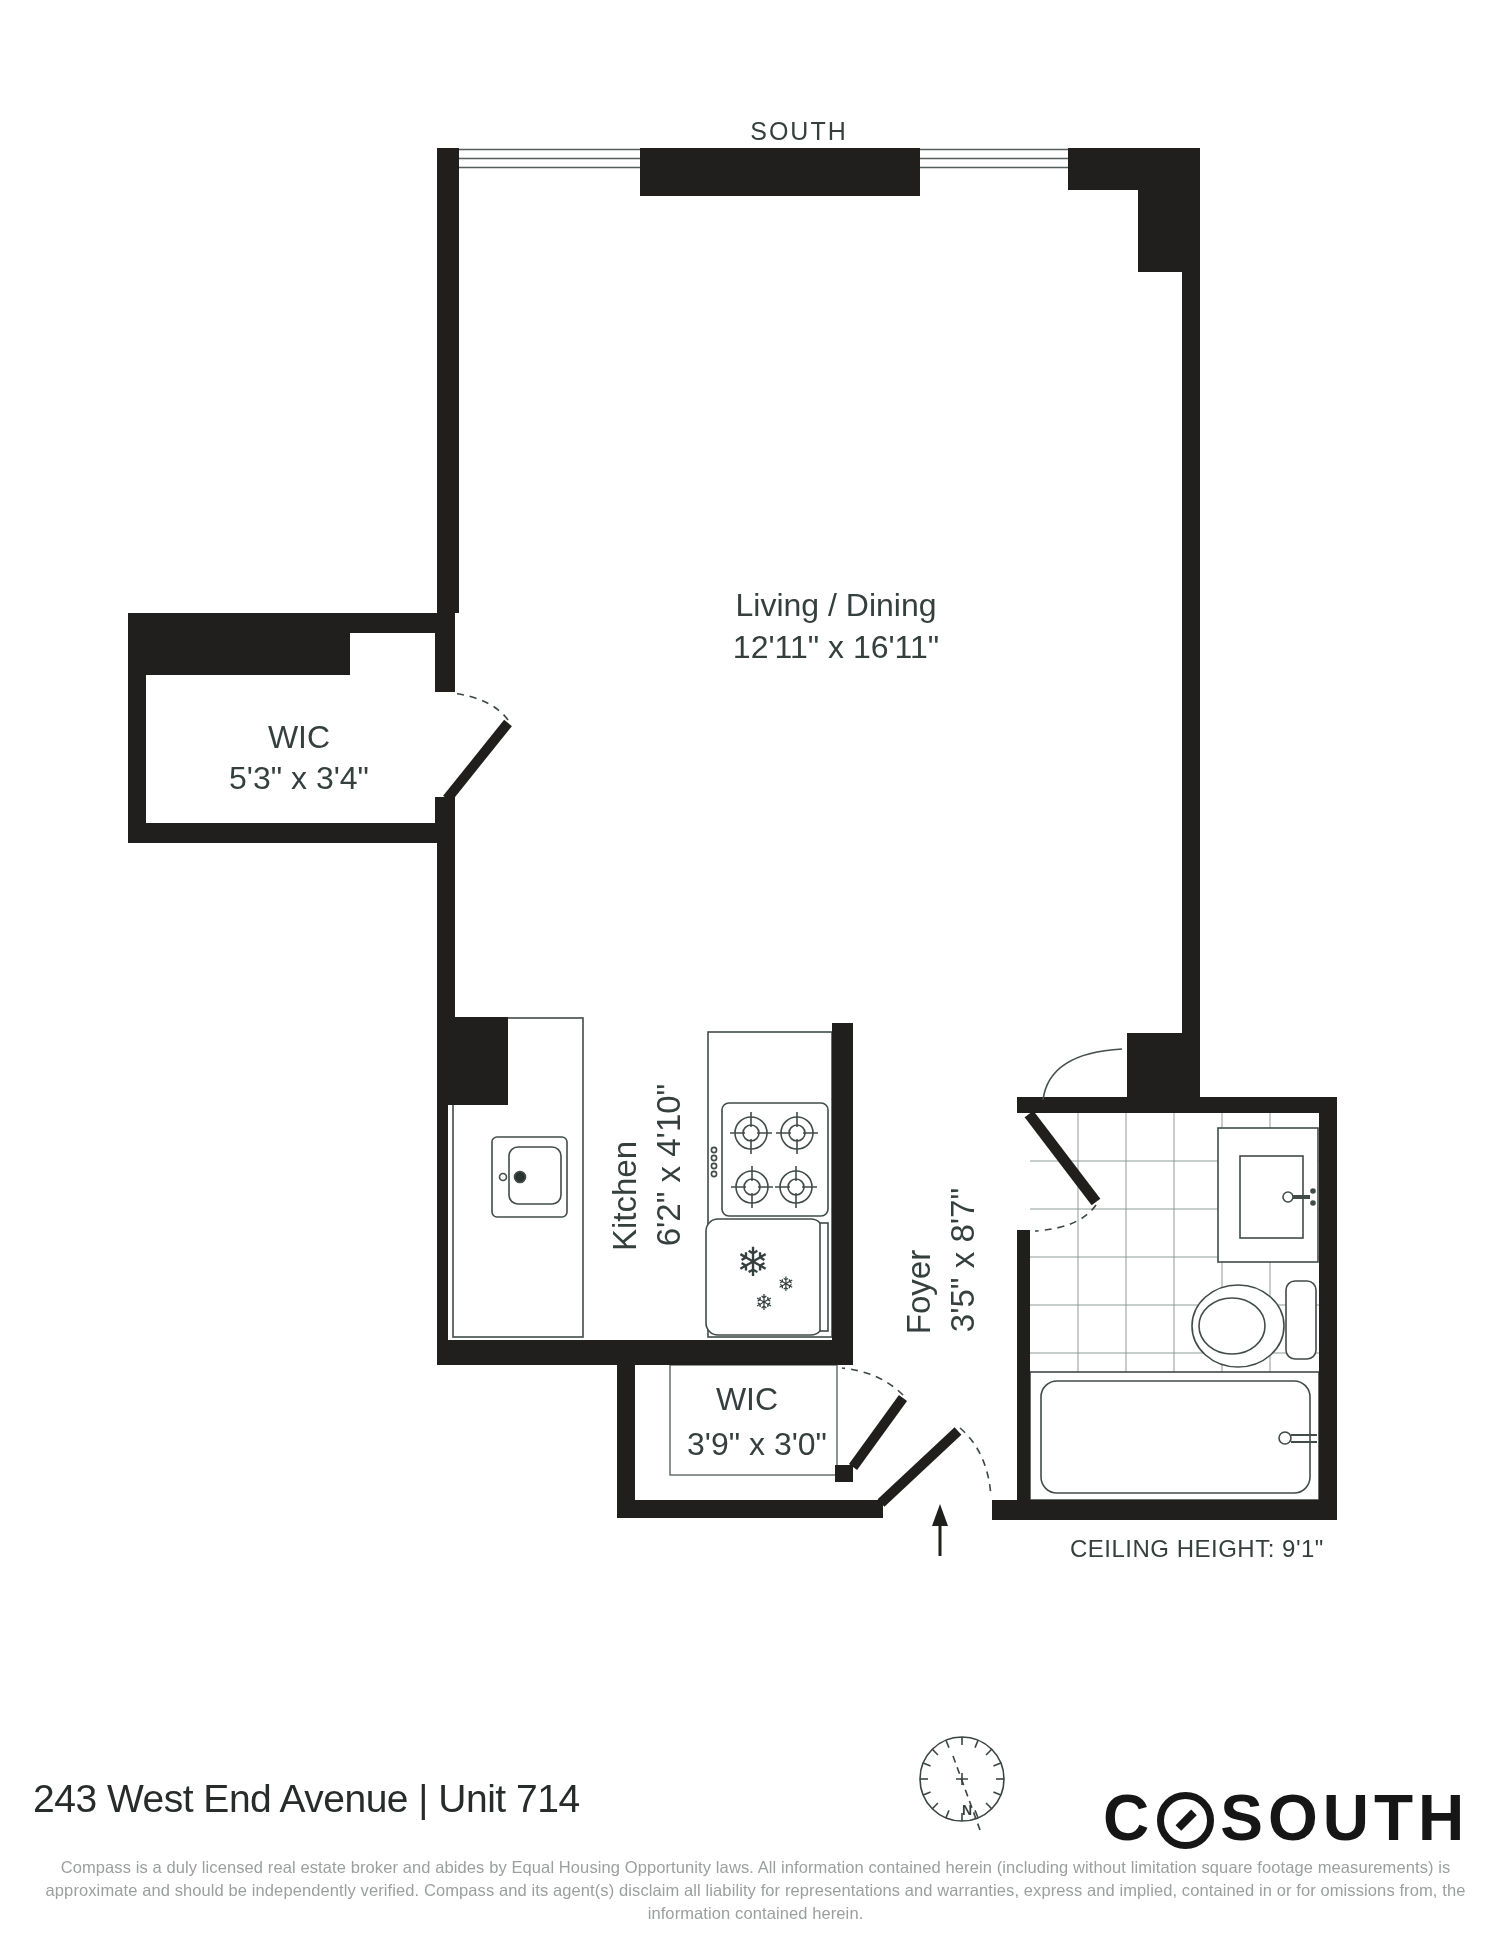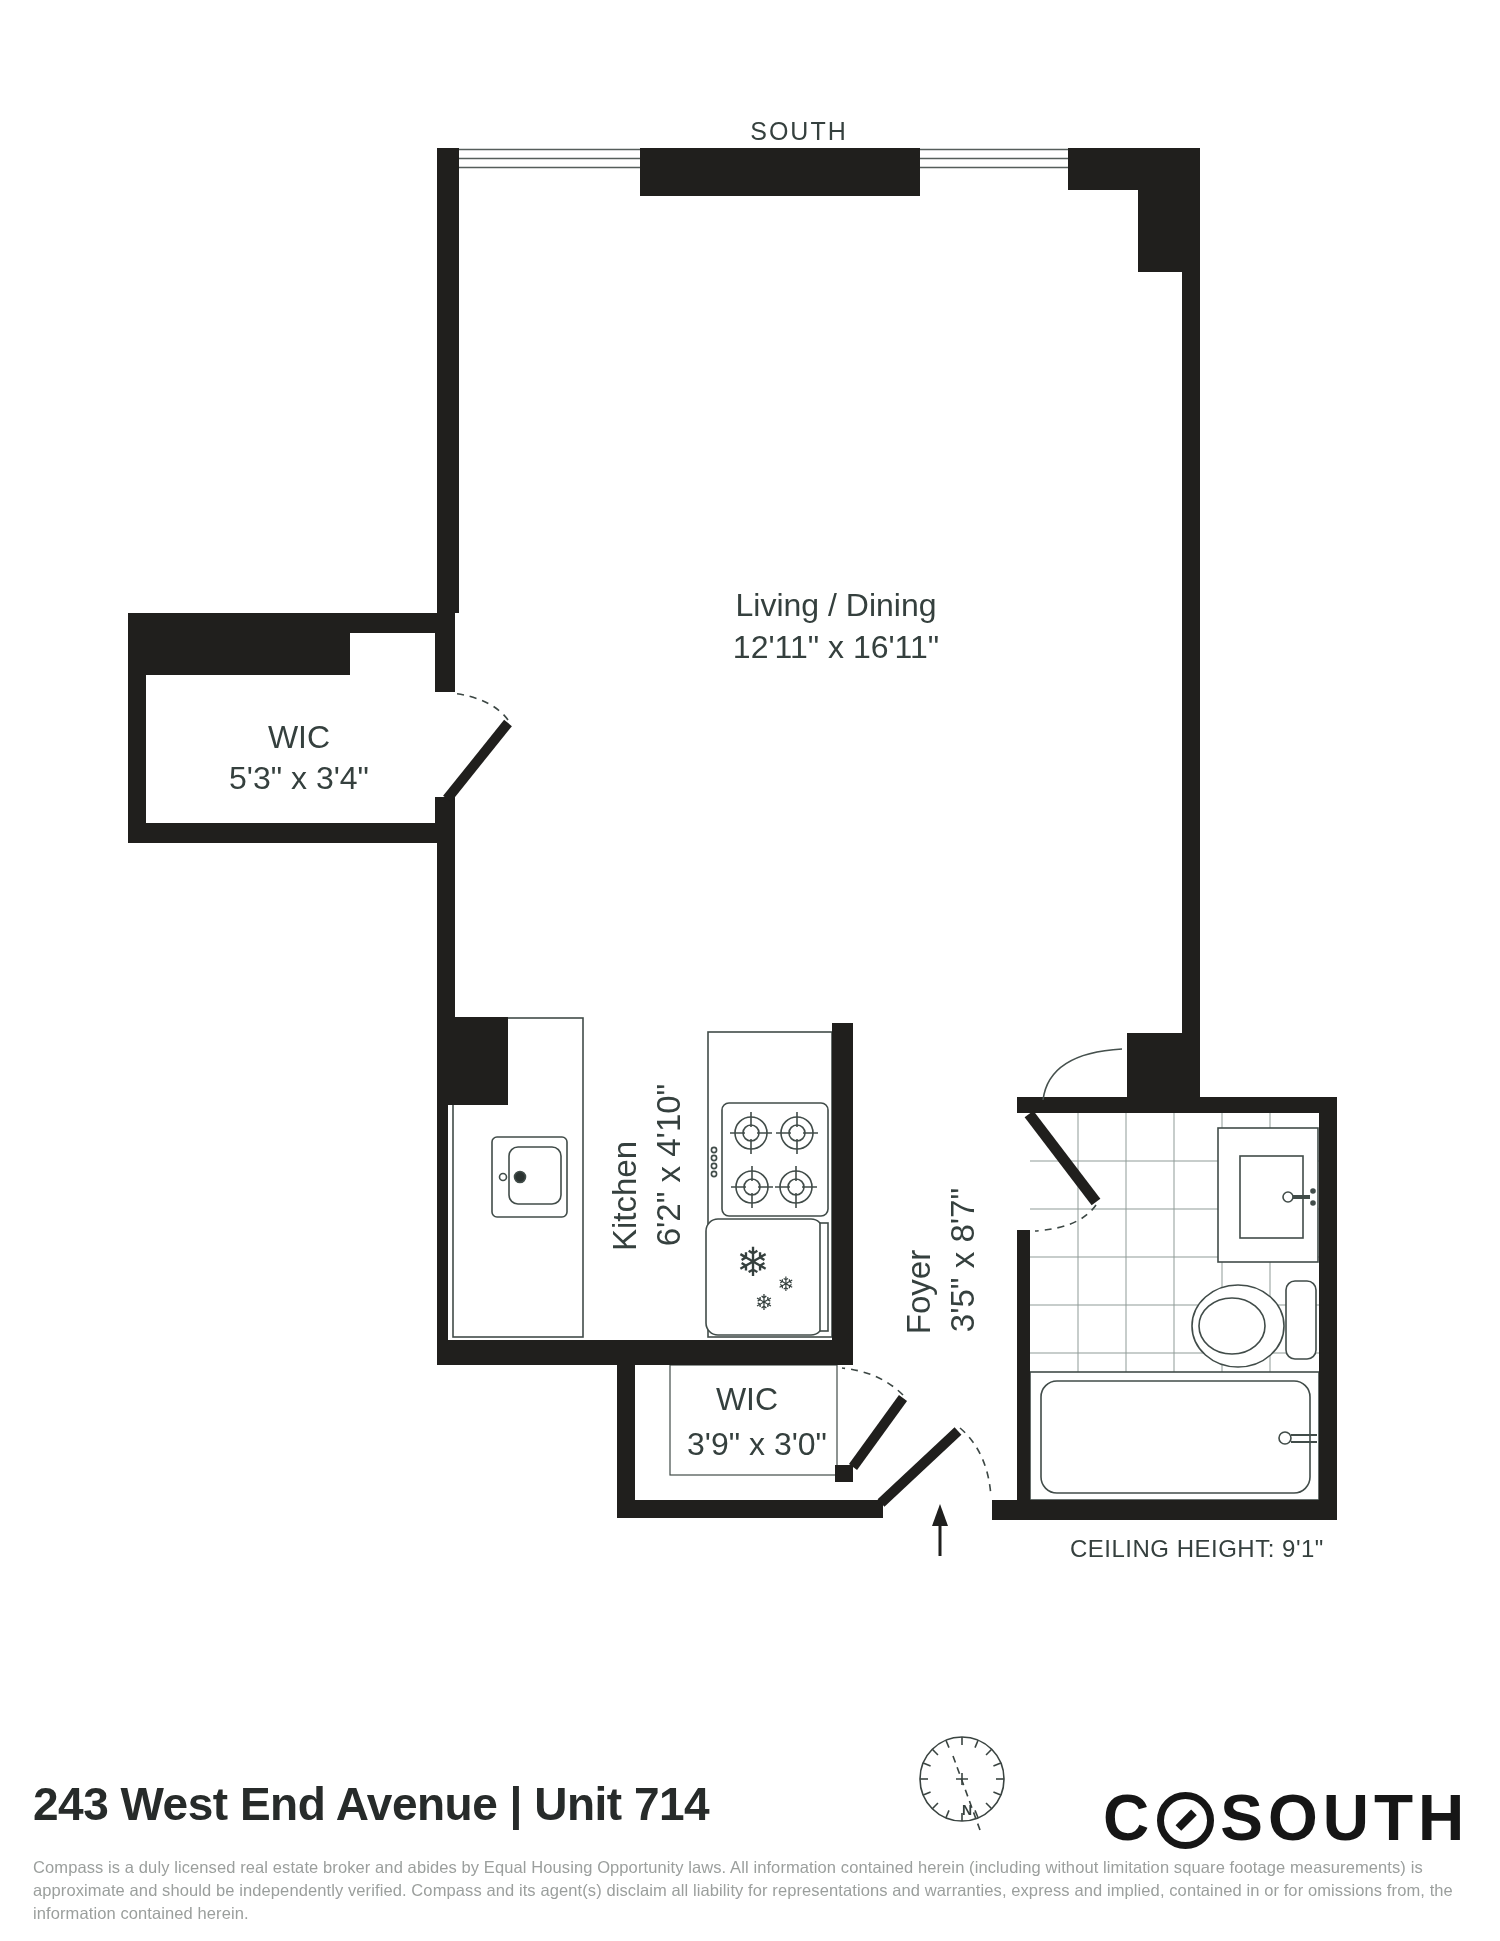--- a/index.html
+++ b/index.html
@@ -1,29 +1,29 @@
 <!DOCTYPE html>
 <html><head>
 <meta charset="utf-8">
 <style>
   html,body{margin:0;padding:0;background:#fff;}
   body{width:1500px;height:1941px;position:relative;overflow:hidden;
        font-family:"Liberation Sans",sans-serif;}
   svg text{font-family:"Liberation Sans",sans-serif;fill:#35403e;}
   .plan-svg{position:absolute;left:0;top:0;}
-  .footer-title{position:absolute;left:33px;top:1777px;font-size:46px;
-      letter-spacing:-0.5px;color:#272b2a;font-weight:700;white-space:nowrap;}
+  .footer-title{position:absolute;left:33px;top:1777px;font-size:39px;
+      letter-spacing:-0.5px;color:#272b2a;font-weight:400;white-space:nowrap;}
   .logo{position:absolute;left:1103px;top:1786px;display:flex;align-items:center;
       font-size:64px;font-weight:bold;color:#161616;letter-spacing:5px;line-height:1;}
   .logo-o{width:43px;height:43px;border:7.5px solid #161616;border-radius:50%;
       position:relative;display:inline-block;margin:0 6px 0 3px;top:2px;}
   .logo-o .bar{position:absolute;left:50%;top:50%;width:22px;height:7.5px;
       background:#161616;transform:translate(-50%,-50%) rotate(-45deg);}
   .disclaimer{position:absolute;left:33px;top:1856px;width:1445px;font-size:16.5px;
-      line-height:23px;color:#9b9f9d;letter-spacing:0.1px;}
+      line-height:23px;color:#9b9f9d;letter-spacing:0.1px;text-align:center;}
 </style>
 </head>
 <body>
 
 <svg class="plan-svg" width="1500" height="1941" viewBox="0 0 1500 1941">
 
   <g stroke="#414c49" stroke-width="1.6" fill="#ffffff">
     <rect x="453" y="1018" width="130" height="319"></rect>
     <rect x="492" y="1137" width="75" height="80" rx="5"></rect>
     <rect x="509" y="1147" width="52" height="57" rx="9"></rect>

